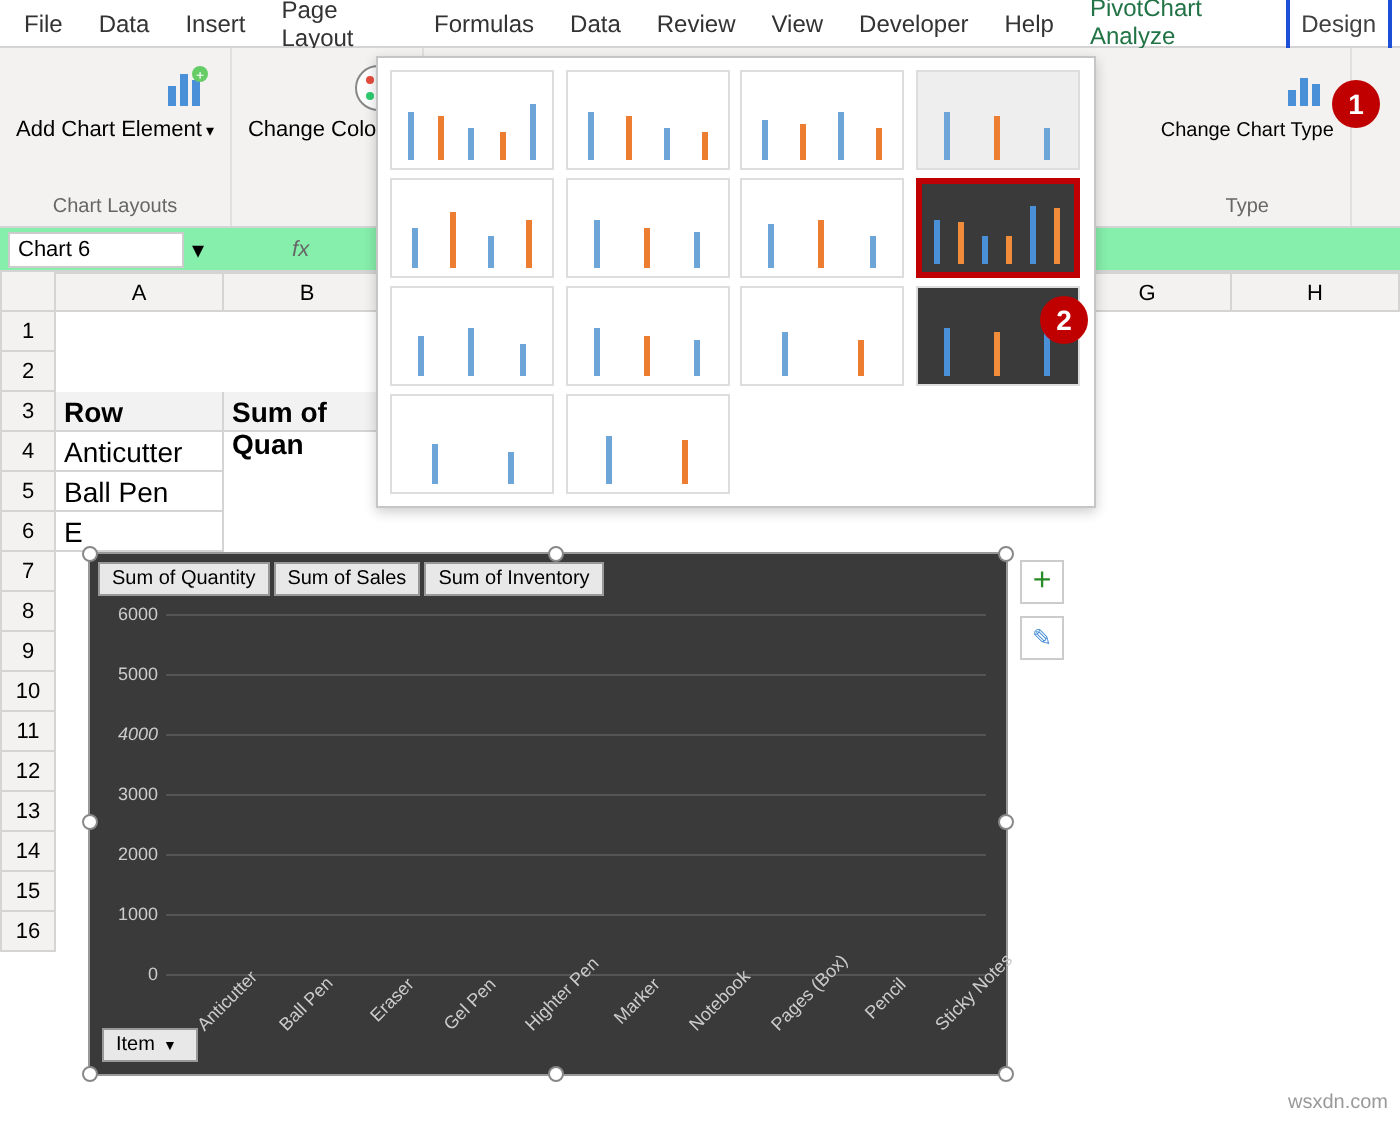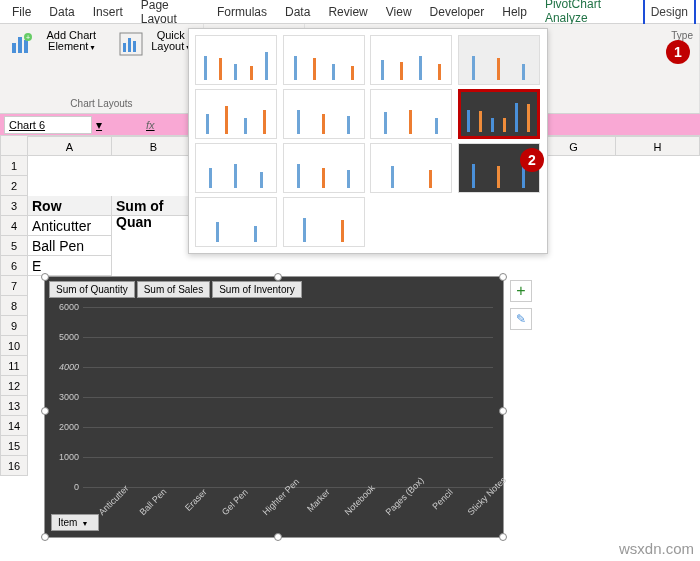--- a/index.html
+++ b/index.html
@@ -9,40 +9,40 @@
 .tabs { display: flex; align-items: center; height: 24px; border-bottom: 1px solid #d4d4d4; padding: 0 4px; gap: 2px; }
 .tab { padding: 3px 8px; cursor: pointer; color: #333; }
 .tab.active { color: #217346; border-bottom: 2px solid #217346; }
 .tab.design { color: #404040; border: 2px solid #1d4ed8; padding: 18px 6px; }
 
 
 .ribbon { display: flex; height: 90px; border-bottom: 1px solid #d4d4d4; position: relative; background: #f3f2f1; }
 .group { display: flex; flex-direction: column; align-items: center; padding: 4px 6px; border-right: 1px solid #e1e1e1; }
 .group-items { display: flex; gap: 8px; flex: 1; align-items: flex-start; }
 .group-label { font-size: 10px; color: #666; margin-top: 2px; }
-.rbtn { display: flex; align-items: flex-start; gap: 2px; cursor: pointer; padding: 2px; }
+.rbtn { display: flex; flex-direction: column; align-items: flex-end; gap: 2px; cursor: pointer; padding: 2px; }
 .rbtn .ico { width: 28px; height: 28px; display: flex; align-items: center; justify-content: center; }
 .rbtn span { font-size: 11px; text-align: center; line-height: 11px; }
 
 
 .gallery { position: absolute; left: 188px; top: 28px; width: 360px; background: #fff; border: 1px solid #c6c6c6; padding: 6px; z-index: 10; box-shadow: 0 2px 6px rgba(0,0,0,0.2); }
 .gallery-grid { display: grid; grid-template-columns: repeat(4, 1fr); gap: 4px; }
 .thumb { width: 82px; height: 50px; border: 1px solid #ddd; background: #fff; display: flex; align-items: flex-end; justify-content: space-around; padding: 4px 2px; position: relative; }
 .thumb.dark { background: #3a3a3a; }
 .thumb.selected { border: 3px solid #c00000; }
 .tbar { width: 3px; background: #6ea5d8; }
 .tbar.o { background: #ed7d31; }
 .thumb.dark .tbar { background: #4a90d9; }
 .thumb.dark .tbar.o { background: #f08c3a; }
 
 
 .callout { position: absolute; width: 24px; height: 24px; border-radius: 50%; background: #c00000; color: #fff; display: flex; align-items: center; justify-content: center; font-weight: bold; font-size: 14px; z-index: 20; }
 
 
-.namebar { height: 22px; border-bottom: 1px solid #d4d4d4; display: flex; align-items: center; padding: 0 4px; gap: 4px; background: #f9a8d4; text-decoration: underline; }
+.namebar { height: 22px; border-bottom: 1px solid #d4d4d4; display: flex; align-items: center; padding: 0 4px; gap: 4px; background: #86efac; }
 .namebox { width: 88px; height: 18px; border: 1px solid #ccc; padding: 0 4px; font-size: 11px; }
 .fx { font-style: italic; color: #666; font-size: 11px; }
 
 
 .sheet { position: relative; display: flex; }
 .rowhdrs { display: flex; flex-direction: column; }
 .rowhdr { width: 28px; height: 20px; border: 1px solid #d4d4d4; border-top: none; background: #f3f2f1; font-size: 11px; text-align: center; line-height: 20px; }
 .colhdrs { display: flex; position: absolute; left: 28px; top: 0; }
 .colhdr { width: 84px; height: 20px; border: 1px solid #d4d4d4; border-left: none; background: #f3f2f1; text-align: center; font-size: 11px; line-height: 20px; }
 .cells { position: absolute; left: 28px; top: 20px; }
@@ -68,21 +68,21 @@
 .item-btn { position: absolute; left: 6px; bottom: 6px; background: #e8e8e8; border: 1px solid #999; padding: 2px 10px 2px 6px; font-size: 10px; cursor: pointer; }
 .item-btn::after { content: "▼"; font-size: 7px; margin-left: 4px; }
 
 
 .sidebtns { position: absolute; left: 510px; top: 280px; display: flex; flex-direction: column; gap: 6px; }
 .sidebtn { width: 22px; height: 22px; border: 1px solid #ccc; background: #fff; display: flex; align-items: center; justify-content: center; cursor: pointer; }
 
 
 .dd::after { content: "▾"; font-size: 8px; margin-left: 2px; }
 
-.watermark { position: absolute; right: 6px; bottom: 4px; font-size: 15px; color: #999; }
+.watermark { position: absolute; right: 6px; bottom: 4px; font-size: 10px; color: #999; }
 </style>
 </head>
 <body>
 
 <div class="tabs">
   <div class="tab">File</div>
   <div class="tab">Data</div>
   <div class="tab">Insert</div>
   <div class="tab">Page Layout</div>
   <div class="tab">Formulas</div>
@@ -105,32 +105,20 @@
               <rect x="4" y="12" width="4" height="10" fill="#4a90d9"></rect>
               <rect x="10" y="6" width="4" height="16" fill="#4a90d9"></rect>
               <rect x="16" y="9" width="4" height="13" fill="#4a90d9"></rect>
               <circle cx="20" cy="6" r="4" fill="#6c6"></circle>
               <text x="20" y="9" font-size="7" text-anchor="middle" fill="#fff">+</text>
             </svg>
           </div>
         <span class="dd">Add Chart
 Element</span>
       </div>
-      <div class="rbtn">
-        <div class="ico">
-            <svg width="26" height="26">
-              <rect x="2" y="2" width="22" height="22" fill="none" stroke="#888"></rect>
-              <rect x="5" y="12" width="3" height="9" fill="#4a90d9"></rect>
-              <rect x="10" y="7" width="3" height="14" fill="#4a90d9"></rect>
-              <rect x="15" y="10" width="3" height="11" fill="#4a90d9"></rect>
-            </svg>
-          </div>
-        <span class="dd">Quick
-Layout</span>
-      </div>
     </div>
     <div class="group-label">Chart Layouts</div>
   </div>
   <div class="group">
     <div class="group-items">
       <div class="rbtn">
         <div class="ico">
             <svg width="28" height="28">
               <circle cx="14" cy="14" r="11" fill="#fff" stroke="#888"></circle>
               <circle cx="10" cy="10" r="2" fill="#e74c3c"></circle>
@@ -138,20 +126,33 @@
               <circle cx="10" cy="18" r="2" fill="#2ecc71"></circle>
               <circle cx="18" cy="18" r="2" fill="#f1c40f"></circle>
             </svg>
           </div>
         <span class="dd">Change
 Colors</span>
       </div>
     </div>
   </div>
   <div class="group" style="margin-left:360px">
+    <div class="group-items">
+      <div class="rbtn">
+        <div class="ico">
+            <svg width="26" height="26">
+              <rect x="4" y="14" width="4" height="8" fill="#4a90d9"></rect>
+              <rect x="10" y="8" width="4" height="14" fill="#4a90d9"></rect>
+              <rect x="16" y="11" width="4" height="11" fill="#4a90d9"></rect>
+            </svg>
+          </div>
+        <span style="font-size:10px">Change Chart
+Type</span>
+      </div>
+    </div>
     <div class="group-label">Type</div>
   </div>
 </div>
 
 <div class="gallery">
   <div class="gallery-grid">
 
     <div class="thumb">
         <div class="tbar" style="height:60%"></div>
         <div class="tbar o" style="height:55%"></div>

